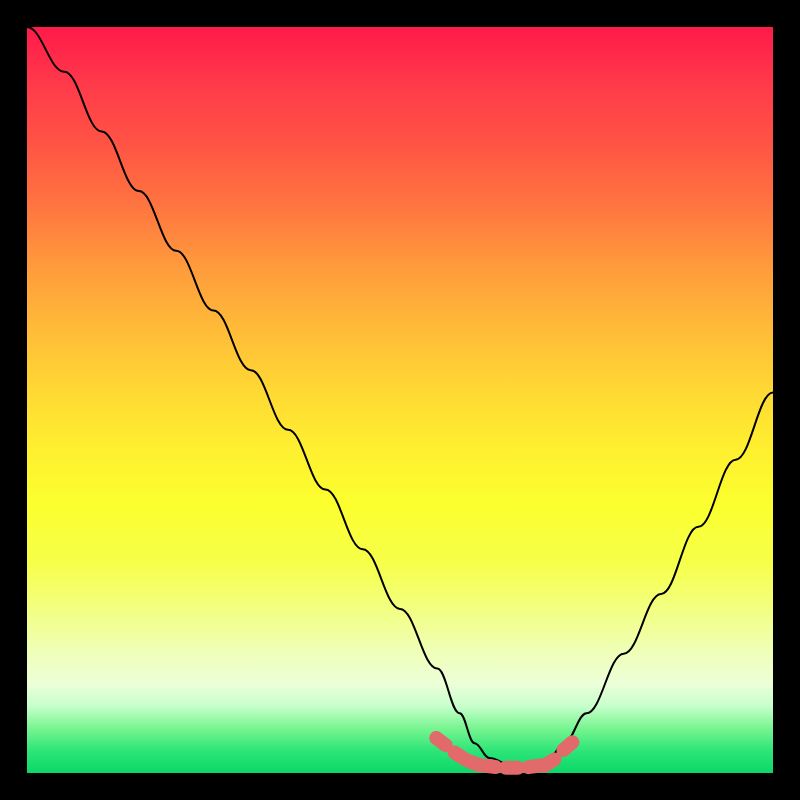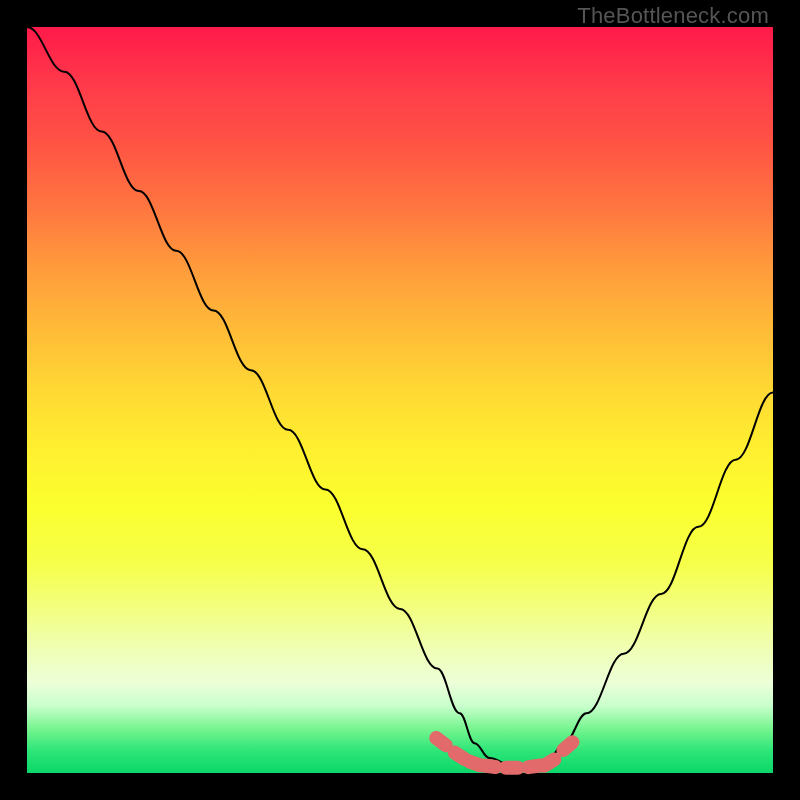--- a/index.html
+++ b/index.html
@@ -70,15 +70,14 @@
         <rect x="446.67999999999995" y="748.842" width="26" height="14" rx="7" fill="#e26a6a" transform="rotate(32.799531272619284 459.67999999999995 755.842)"></rect>
         <rect x="461.59999999999997" y="756.302" width="26" height="14" rx="7" fill="#e26a6a" transform="rotate(19.290046219188646 474.59999999999997 763.302)"></rect>
         <rect x="476.52" y="759.286" width="26" height="14" rx="7" fill="#e26a6a" transform="rotate(6.842773412630927 489.52 766.286)"></rect>
         <rect x="498.90000000000003" y="760.778" width="26" height="14" rx="7" fill="#e26a6a" transform="rotate(0 511.90000000000003 767.778)"></rect>
         <rect x="521.28" y="759.286" width="26" height="14" rx="7" fill="#e26a6a" transform="rotate(-7.96961039432135 534.28 766.286)"></rect>
         <rect x="536.1999999999999" y="755.556" width="26" height="14" rx="7" fill="#e26a6a" transform="rotate(-30.963756532073408 549.1999999999999 762.556)"></rect>
         <rect x="554.85" y="739.144" width="26" height="14" rx="7" fill="#e26a6a" transform="rotate(-41.34777721969359 567.85 746.144)"></rect>
       </g>
   </svg>
 
-  <div class="watermark" style="right: 31px; top: 3px;">TheBottleneck.com</div>
 
 </div>
 
 </body></html>

